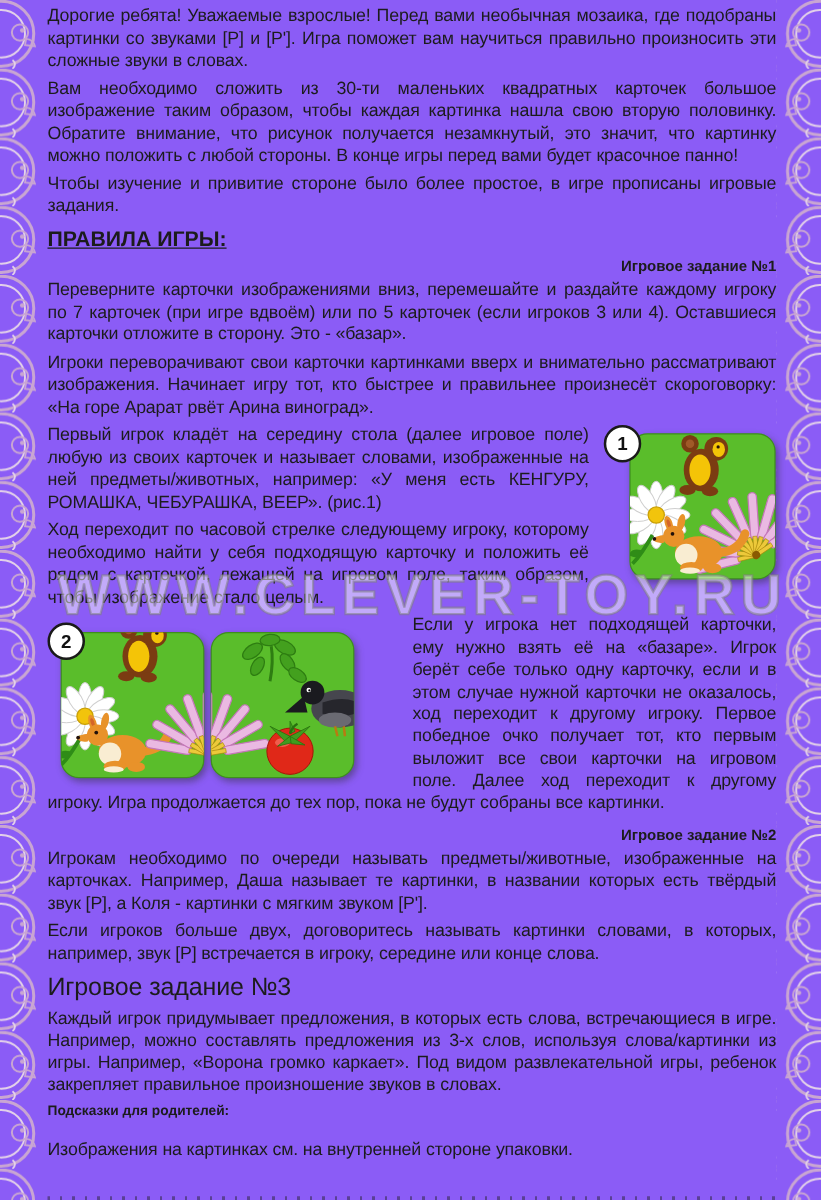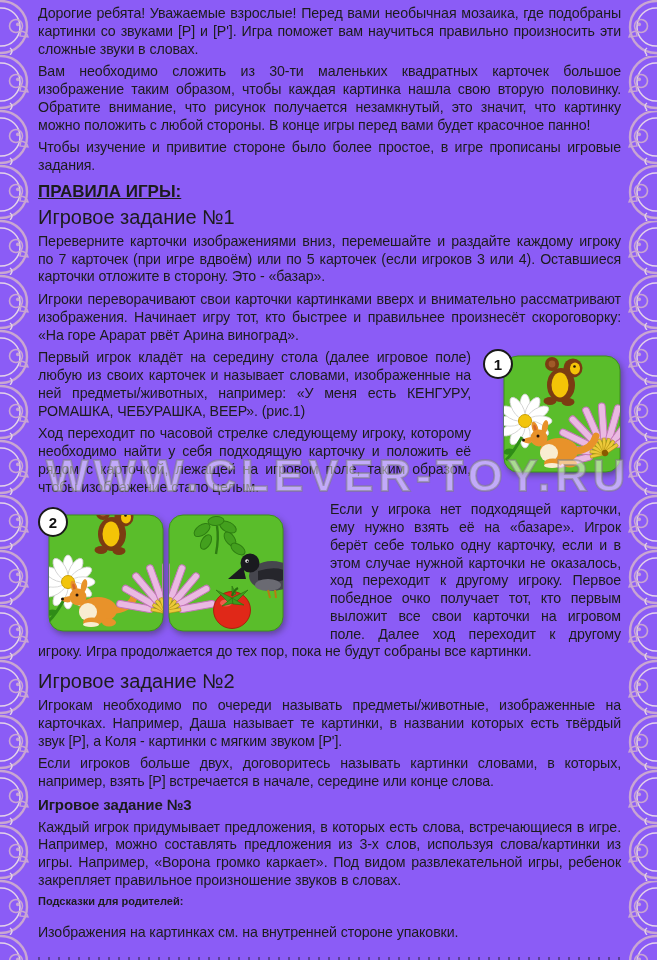--- a/index.html
+++ b/index.html
@@ -9,23 +9,23 @@
   }
   .lace{position:absolute;top:0;height:960px;width:36px;z-index:1;}
   .lace.left{left:0;}
   .lace.right{right:0;transform:scaleX(-1);}
   .content{position:absolute;left:38px;top:5px;width:583px;z-index:2;}
   .content p{
     margin:0 0 5px 0;font-size:14.2px;line-height:1.25;text-align:justify;
     letter-spacing:-0.1px;
   }
   h2.rules{font-size:17px;font-weight:bold;margin:7px 0 4px 0;text-decoration:underline;}
-  h3.task{font-size:20px;font-weight:normal;margin:0 0 4px 0;}
+  h3.task{font-size:12px;font-weight:bold;margin:0 0 4px 0;text-align:right;}
   h3.hints{font-size:11px;font-weight:bold;margin:5px 0 17px 0;}
-  p.task-plain{font-weight:bold;font-size:15px;margin:0 0 4px 0;}
+  p.task-plain{font-weight:normal;font-size:20px;margin:0 0 4px 0;}
   .fig{position:relative;}
   .fig svg.card{filter:drop-shadow(2px 3px 3px rgba(40,40,40,0.45));}
   .fig1{float:right;width:140px;height:126px;margin:2px 0 2px 10px;}
   .fig1 svg.card{position:absolute;right:0;top:6px;}
   .fig1 .badge{left:2px;top:0;}
   .fig2wrap{overflow:visible;}
   .fig2{float:left;width:284px;height:132px;margin:4px 8px 2px 0;}
   .fig2 svg.card{position:absolute;left:10px;top:9px;}
   .fig2 .badge{left:0;top:2px;}
   .badge{
@@ -262,21 +262,21 @@
             <use href="#mCrow" transform="translate(212,58)"></use>
             <use href="#mTomato" transform="translate(184,96)"></use>
           </g>
         </svg>
       </figure>
       <p>Если у игрока нет подходящей карточки, ему нужно взять её на «базаре». Игрок берёт себе только одну карточку, если и в этом случае нужной карточки не оказалось, ход переходит к другому игроку.  Первое победное очко получает тот, кто первым выложит все свои карточки на игровом поле. Далее ход переходит к другому игроку. Игра продолжается до тех пор, пока не будут собраны все картинки.</p>
     </div>
 
     <h3 class="task" style="margin-top:4px;">Игровое задание №2</h3>
     <p>Игрокам необходимо по очереди называть предметы/животные, изображенные на карточках. Например, Даша называет те картинки, в названии которых есть твёрдый звук [Р], а Коля - картинки с мягким звуком [Р'].</p>
-    <p>Если игроков больше двух, договоритесь называть картинки словами, в которых, например, взять [Р] встречается в начале, середине или конце слова.</p>
+    <p>Если игроков больше двух, договоритесь называть картинки словами, в которых, например, звук [Р] встречается в игроку, середине или конце слова.</p>
 
     <p class="task-plain">Игровое задание №3</p>
     <p>Каждый игрок придумывает предложения, в которых есть слова, встречающиеся в игре. Например, можно составлять предложения из 3-х слов, используя слова/картинки из игры. Например, «Ворона громко каркает». Под видом развлекательной игры, ребенок закрепляет правильное произношение звуков в словах.</p>
 
     <h3 class="hints">Подсказки для родителей:</h3>
     <p>Изображения на картинках см. на внутренней стороне упаковки.</p>
   </div>
 
   <div class="watermark">WWW.CLEVER-TOY.RU</div>
 

